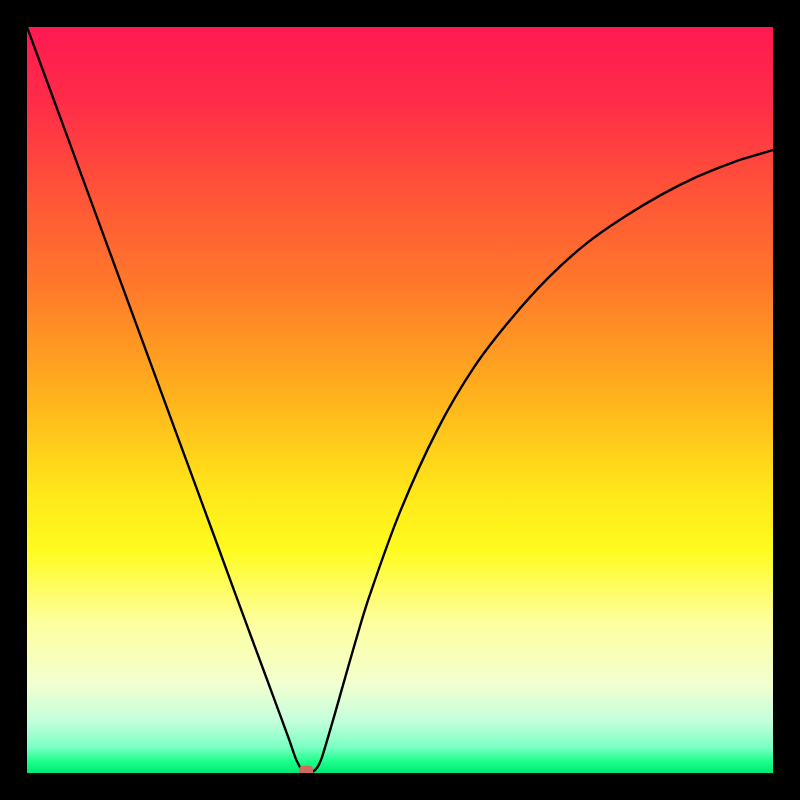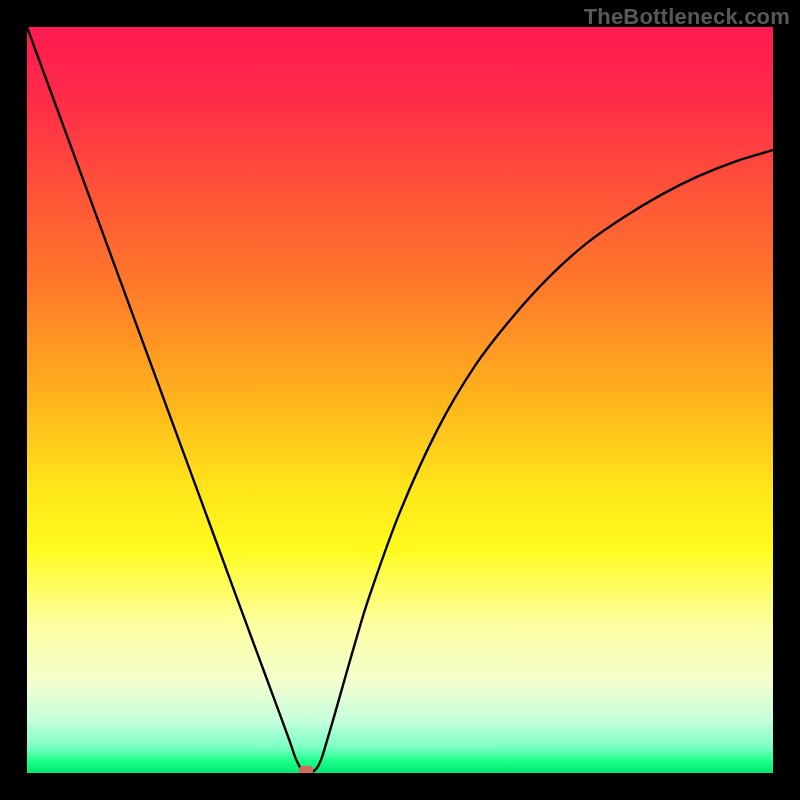--- a/index.html
+++ b/index.html
@@ -37,21 +37,20 @@
   }
   svg {
     display: block;
   }
 </style>
 </head>
 <body>
 
 <div class="frame">
 
-  <div class="watermark">TheBottleneck.com</div>
 
   <div class="plot-outer">
     <svg id="plot-svg" width="746" height="746" viewBox="0 0 746 746">
       <defs>
         <linearGradient id="bg-grad" x1="0" y1="0" x2="0" y2="1">
             <stop offset="0.00%" stop-color="#ff1a52"></stop>
             <stop offset="10.00%" stop-color="#ff2c48"></stop>
             <stop offset="22.00%" stop-color="#ff5338"></stop>
             <stop offset="35.00%" stop-color="#ff7a2a"></stop>
             <stop offset="50.00%" stop-color="#ffb41c"></stop>

